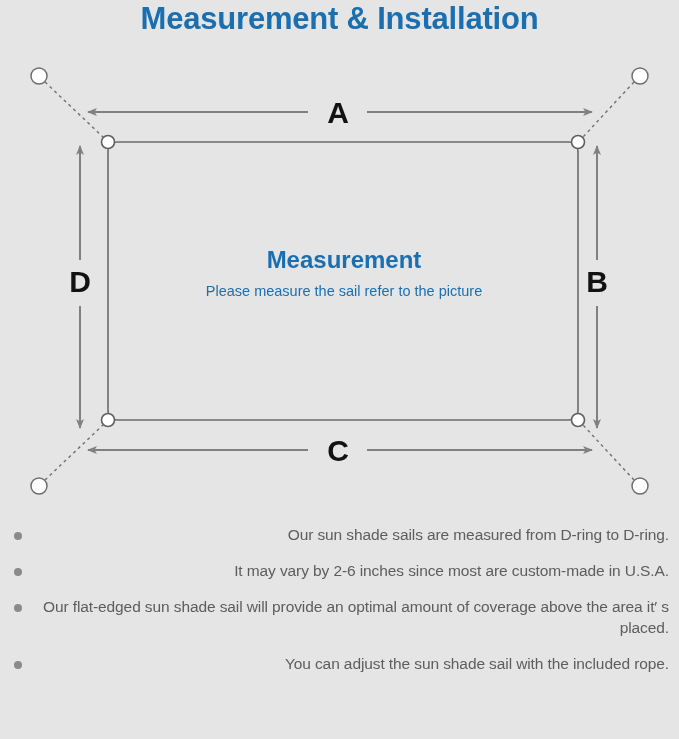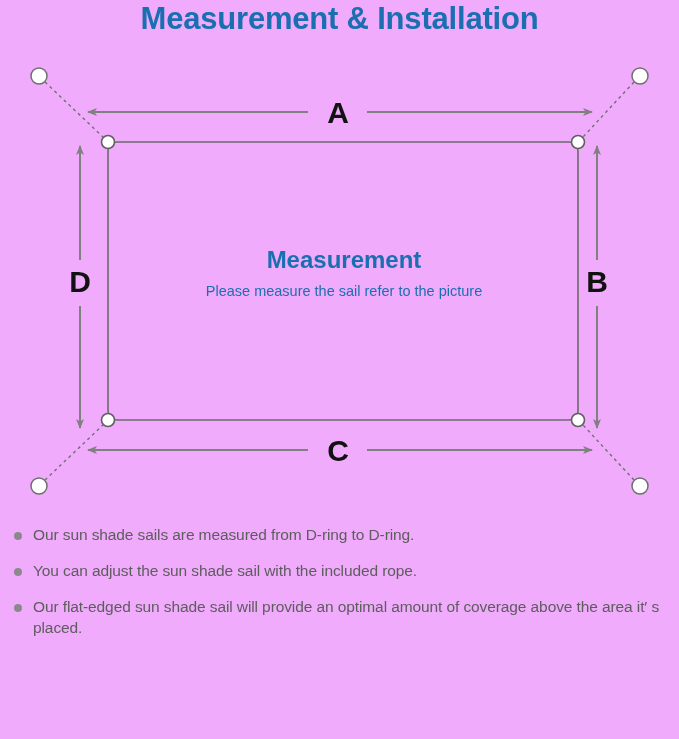--- a/index.html
+++ b/index.html
@@ -11,21 +11,21 @@
     width: 679px;
     height: 739px;
     font-family: "Liberation Sans", sans-serif;
     overflow: hidden;
     position: relative;
   }
   #page {
     position: relative;
     width: 679px;
     height: 739px;
-    background: #f0abfc;
+    background: #e5e5e5;
   }
   
   .title {
     position: absolute;
     top: 0px;
     left: 0;
     width: 679px;
     text-align: center;
     font-size: 31px;
     font-weight: bold;
@@ -71,20 +71,21 @@
     width: 679px;
     padding: 0;
     margin: 0;
   }
   .note-item {
     position: relative;
     display: flex;
     align-items: flex-start;
     margin: 0 0 15px 0;
     padding: 0 10px 0 14px;
+    text-align: right;
   }
   .note-bullet {
     flex: 0 0 auto;
     width: 8px;
     height: 8px;
     border-radius: 50%;
     background: #8a8a8a;
     margin-top: 8px;
     margin-right: 11px;
   }
@@ -164,21 +165,25 @@
     </svg>
   </div>
 
   <div id="notes">
     <div class="note-item">
       <span class="note-bullet"></span>
       <span class="note-text">Our sun shade sails are measured from D-ring to D-ring.</span>
     </div>
     <div class="note-item">
       <span class="note-bullet"></span>
-      <span class="note-text">You can adjust the sun shade sail with the included rope.</span>
+      <span class="note-text">It may vary by 2-6 inches since most are custom-made in U.S.A.</span>
     </div>
     <div class="note-item">
       <span class="note-bullet"></span>
       <span class="note-text">Our flat-edged sun shade sail will provide an optimal amount of coverage above the area it′ s placed.</span>
+    </div>
+    <div class="note-item">
+      <span class="note-bullet"></span>
+      <span class="note-text">You can adjust the sun shade sail with the included rope.</span>
     </div>
   </div>
 
 </div>
 
 </body></html>

